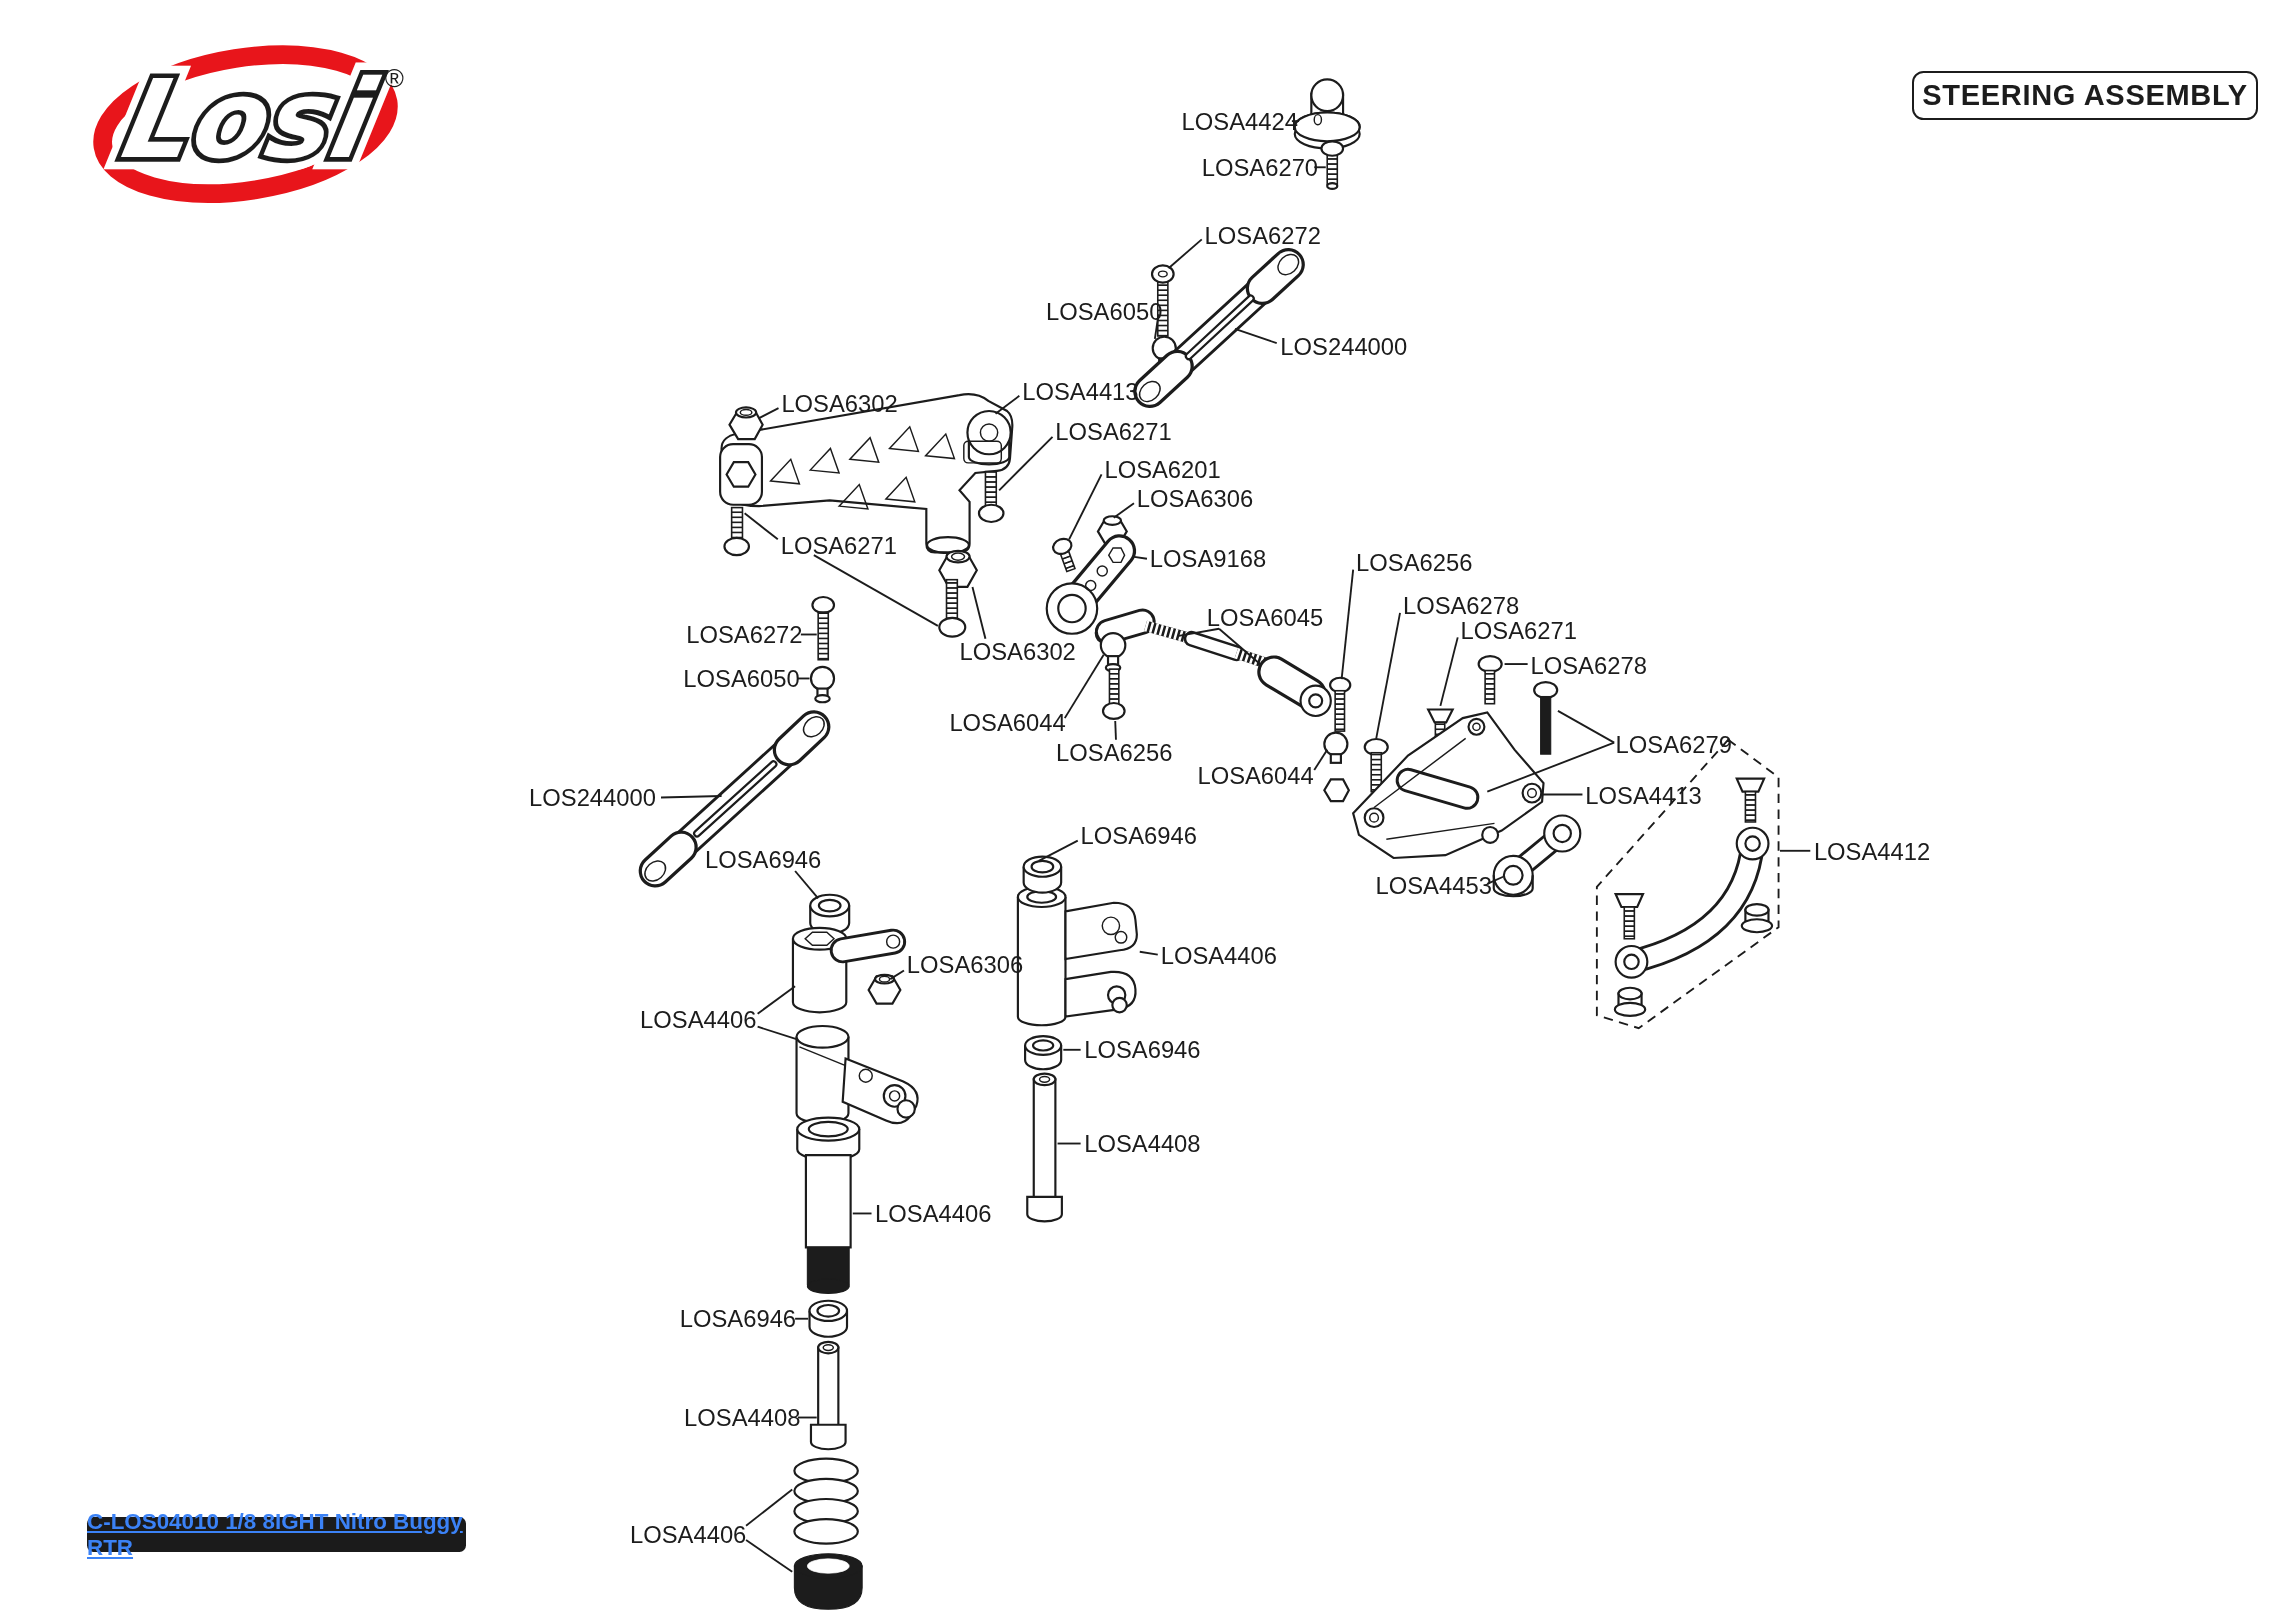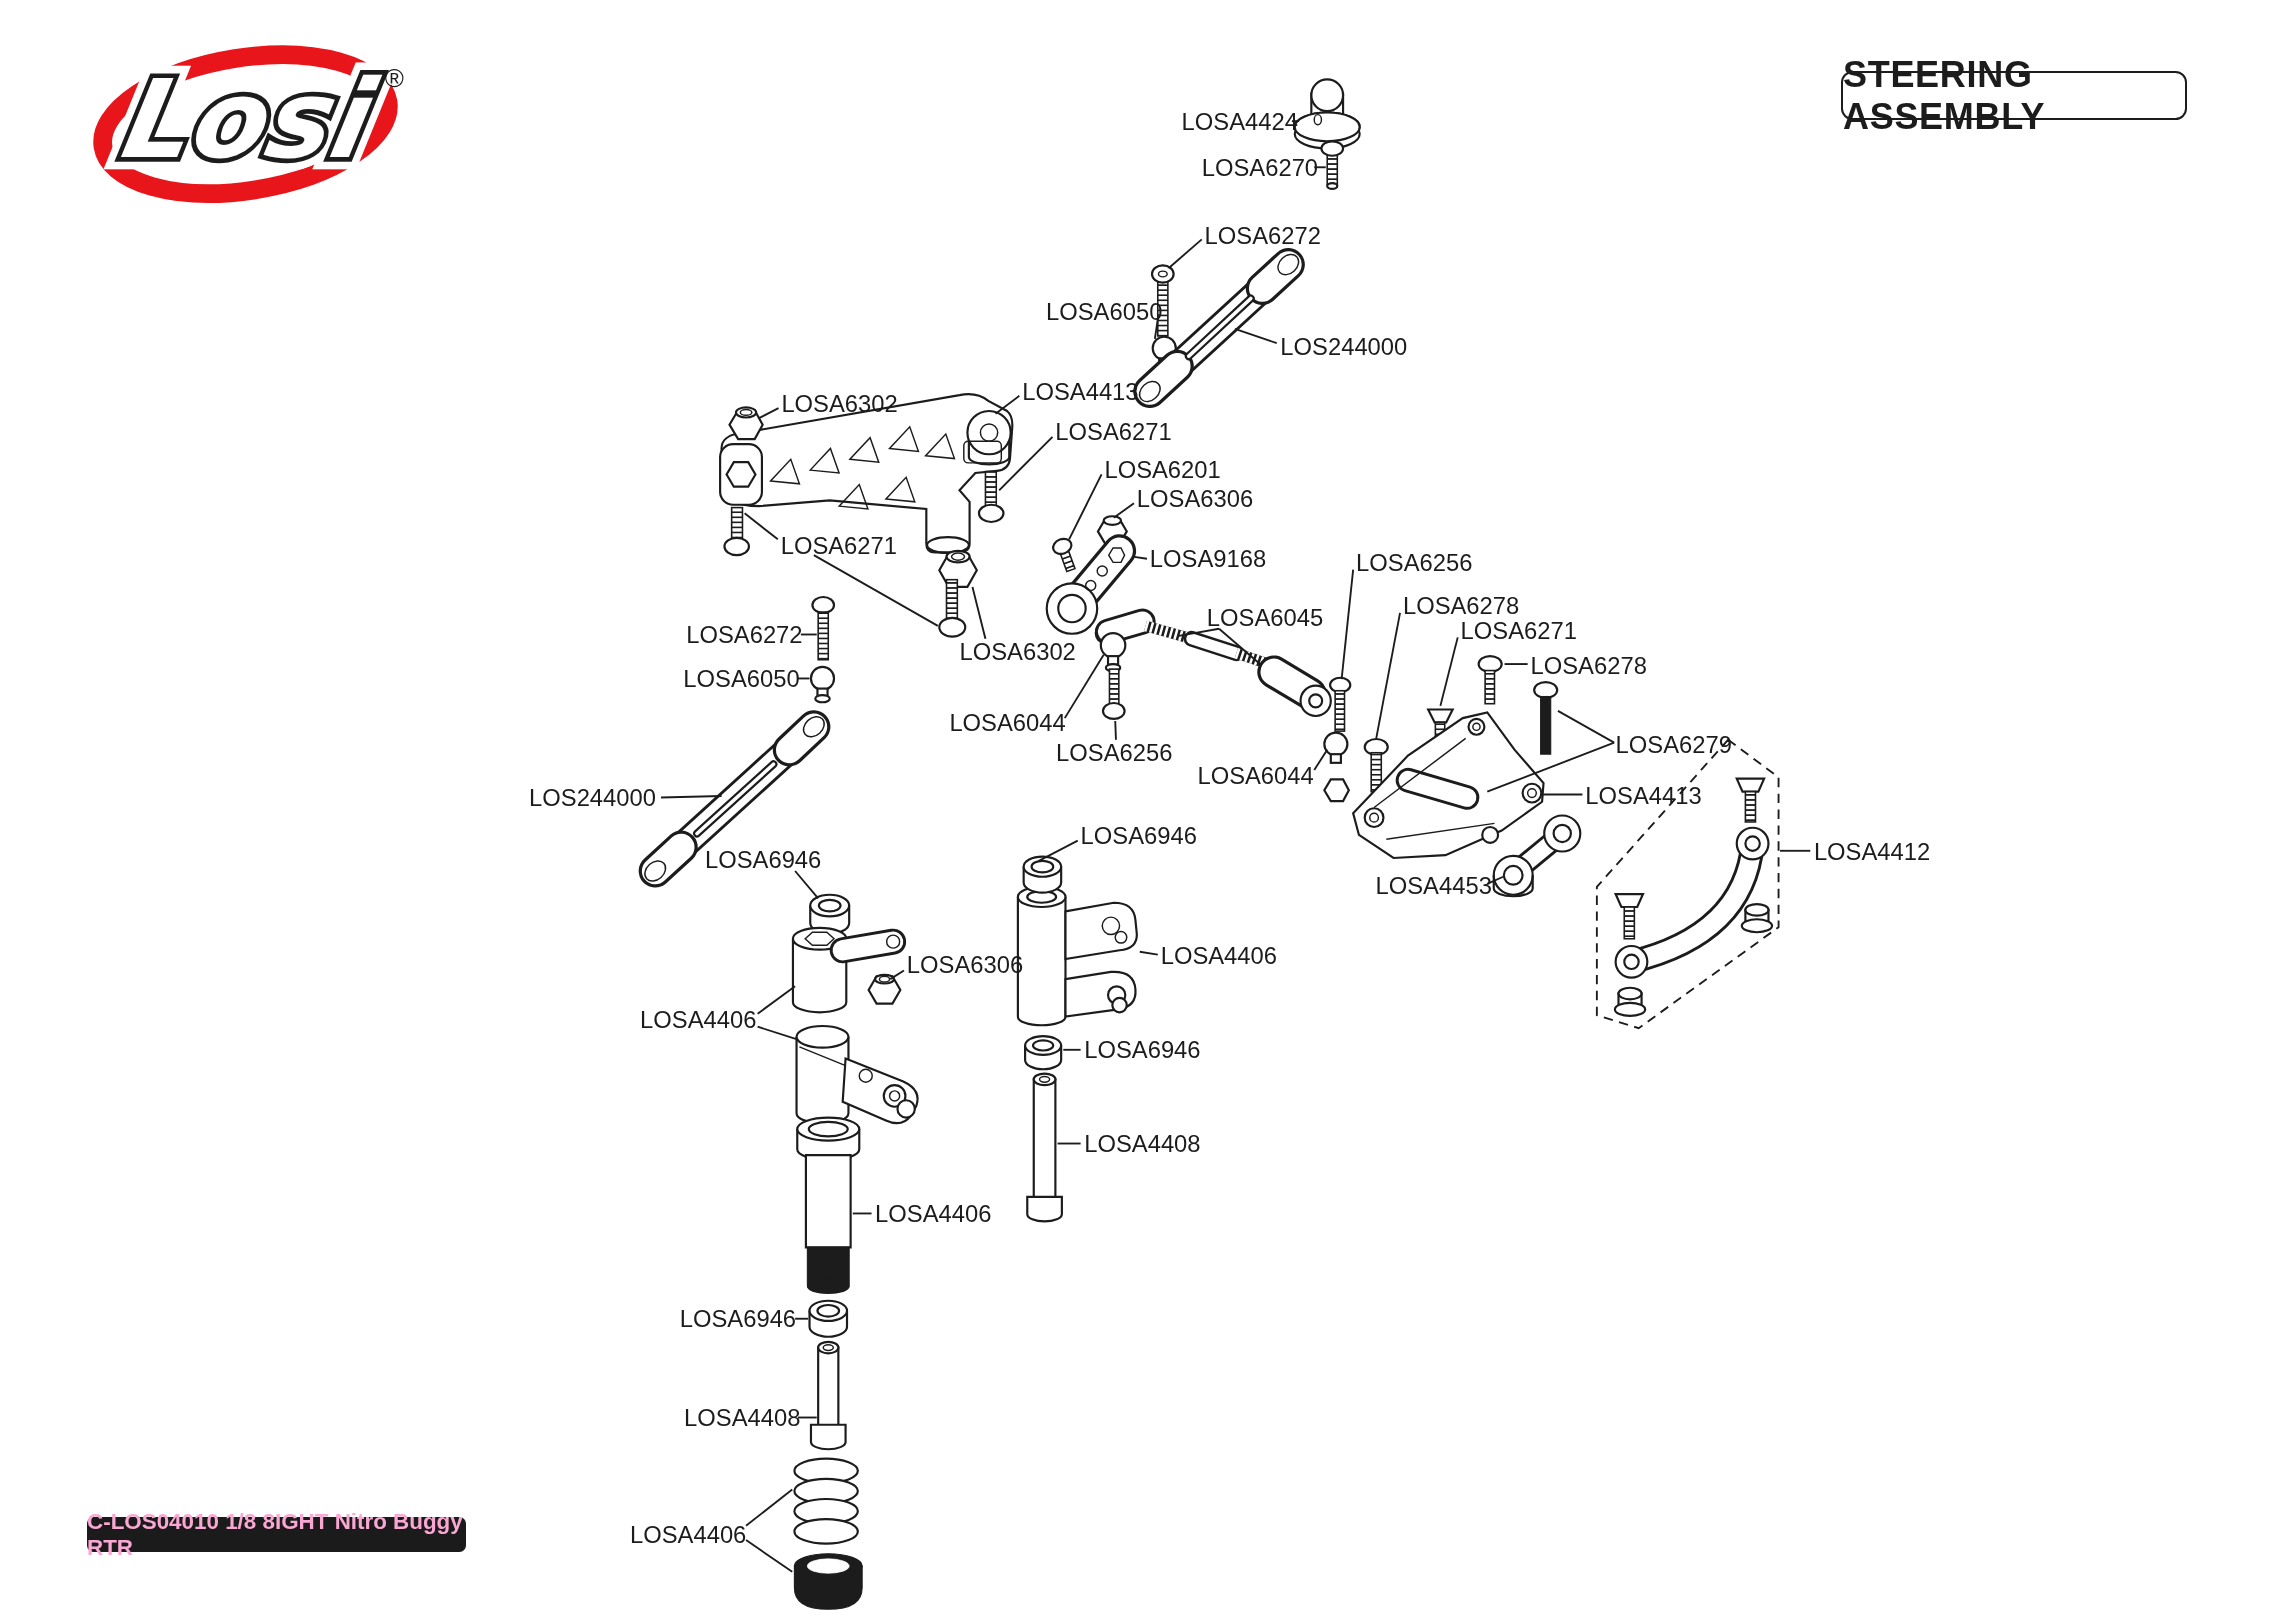--- a/index.html
+++ b/index.html
@@ -1,20 +1,20 @@
 <!DOCTYPE html>
 <html style="font-size:11.5px"><head>
 <meta charset="utf-8">
 <style>
   html,body{margin:0;padding:0;background:#fff;}
   .stage{position:relative;width:2273px;height:1623px;background:#fff;overflow:hidden;
          font-family:"Liberation Sans",sans-serif;color:#1c1c1c;}
-  .title-box{position:absolute;left:1841px;top:71px;width:342px;height:45px;
+  .title-box{position:absolute;left:1912px;top:71px;width:342px;height:45px;
     border:2.9px solid #1c1c1c;border-radius:11.5px;display:flex;align-items:center;justify-content:center;
-    font-size:36px;font-weight:bold;letter-spacing:0.7px;}
+    font-size:29px;font-weight:bold;letter-spacing:0.7px;}
   .footer-badge{position:absolute;left:87px;top:1517px;width:379px;height:35px;border-radius:6.5px;
     display:flex;align-items:center;justify-content:center;font-size:22.4px;font-weight:bold;}
   svg{position:absolute;left:0;top:0;}
   
   .ln{stroke:#1c1c1c;stroke-width:3;fill:#fff;}
   .lnf{stroke:#1c1c1c;stroke-width:3;fill:none;}
   .thin{stroke:#1c1c1c;stroke-width:2;fill:none;}
   .dark{fill:#1c1c1c;stroke:#1c1c1c;stroke-width:1.5;}
   .thr{fill:url(#threadpat);stroke:#1c1c1c;stroke-width:2.2;}
   .leader{stroke:#1c1c1c;stroke-width:2.6;fill:none;}
@@ -447,18 +447,18 @@
         <polyline points="1102,1829 1120,1829" class="leader"></polyline>
         <text x="942" y="1829" class="part-label">LOSA6946</text>
         <polyline points="1106,1966 1132,1966" class="leader"></polyline>
         <text x="948" y="1966" class="part-label">LOSA4408</text>
         <polyline points="1034,2116 1098,2066" class="leader"></polyline>
         <polyline points="1034,2136 1098,2180" class="leader"></polyline>
         <text x="873" y="2128" class="part-label">LOSA4406</text>
       </g>
   </svg>
 
-  <div class="footer-badge" style="background:#1b1b1b;color:#f9a8d4;">
+  <div class="footer-badge" style="background:#1b1b1b;color:#3b82f6;text-decoration:underline;">
     <span>C-LOS04010 1/8 8IGHT Nitro Buggy RTR</span>
   </div>
 
 </div>
 
 
 </body></html>

